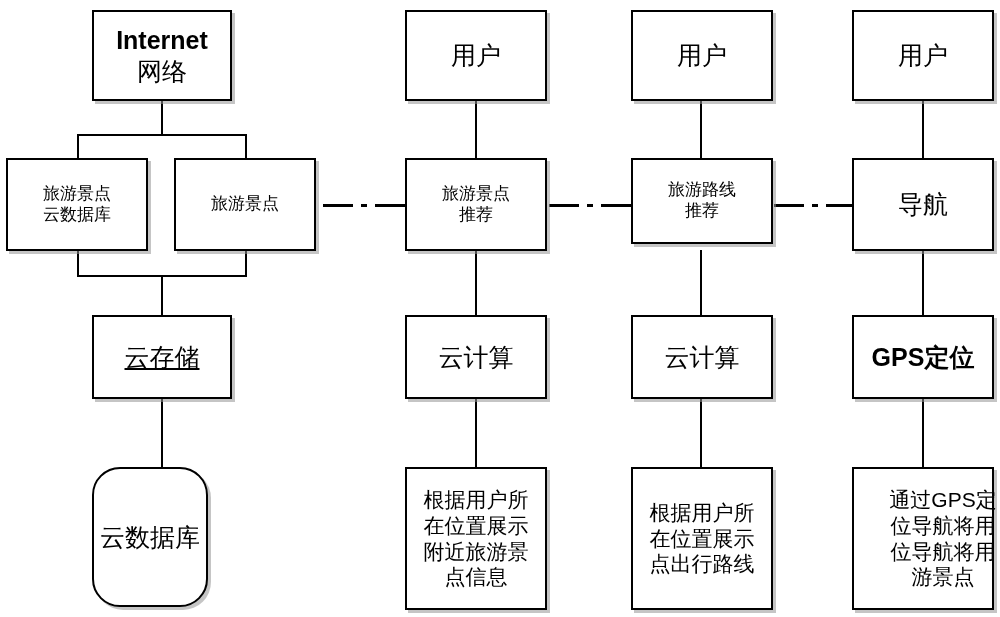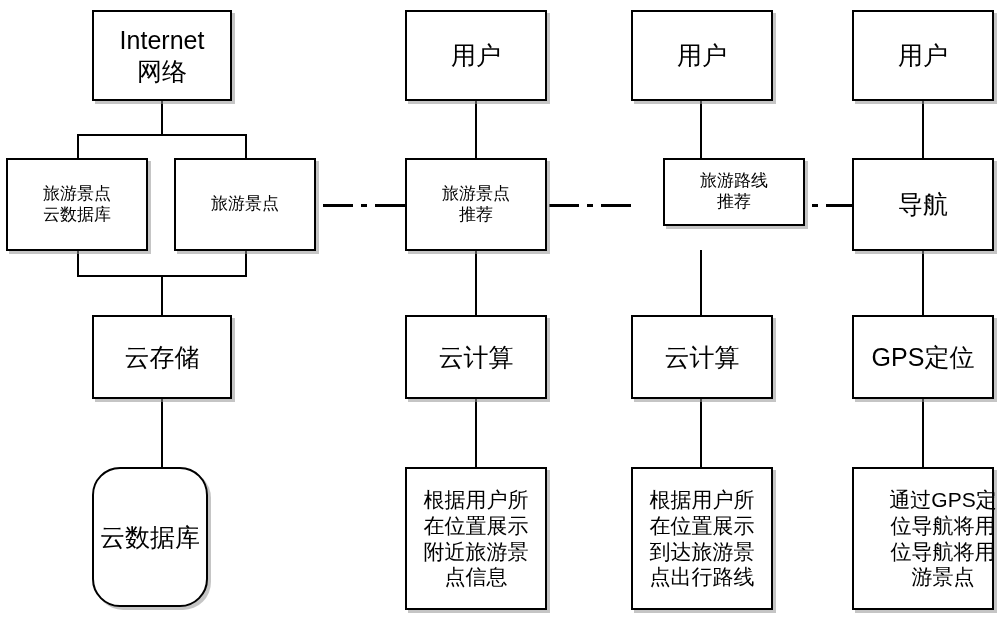--- a/index.html
+++ b/index.html
@@ -31,21 +31,21 @@
     color: #000000;
     line-height: 1.22;
   }
   .node .line {
     display: block;
     white-space: nowrap;
   }
   .big { font-size: 25px; }
   .mid { font-size: 17px; }
   .small { font-size: 21px; }
-  .bold { font-weight: normal; }
+  .bold { font-weight: bold; }
 
   .edge {
     position: absolute;
     background: #000000;
   }
   .edge.h { height: 2px; }
   .edge.v { width: 2px; }
   .dashdot-seg {
     position: absolute;
     height: 3px;
@@ -117,30 +117,30 @@
 
   <div class="node" style="left:174px; top:158px; width:142px; height:93px;">
     <span class="line mid">旅游景点</span>
   </div>
 
   <div class="node" style="left:405px; top:158px; width:142px; height:93px;">
     <span class="line mid">旅游景点</span>
     <span class="line mid">推荐</span>
   </div>
 
-  <div class="node" style="left:631px; top:158px; width:142px; height:68px;margin-left:32px;">
+  <div class="node" style="left:631px; top:158px; width:142px; height:86px;">
     <span class="line mid">旅游路线</span>
     <span class="line mid">推荐</span>
   </div>
 
   <div class="node" style="left:852px; top:158px; width:142px; height:93px;">
     <span class="line big">导航</span>
   </div>
 
-  <div class="node" style="left:92px; top:315px; width:140px; height:84px;">
+  <div class="node" style="left:92px; top:315px; width:140px; height:84px;text-decoration:underline;">
     <span class="line big">云存储</span>
   </div>
 
   <div class="node" style="left:405px; top:315px; width:142px; height:84px;">
     <span class="line big">云计算</span>
   </div>
 
   <div class="node" style="left:631px; top:315px; width:142px; height:84px;">
     <span class="line big">云计算</span>
   </div>
@@ -156,21 +156,20 @@
   <div class="node" style="left:405px; top:467px; width:142px; height:143px;">
     <span class="line small">根据用户所</span>
     <span class="line small">在位置展示</span>
     <span class="line small">附近旅游景</span>
     <span class="line small">点信息</span>
   </div>
 
   <div class="node" style="left:631px; top:467px; width:142px; height:143px;">
     <span class="line small">根据用户所</span>
     <span class="line small">在位置展示</span>
-    <span class="line small">到达旅游景</span>
     <span class="line small">点出行路线</span>
   </div>
 
   <div class="node" style="left:852px; top:467px; width:142px; height:143px;padding-left:40px;">
     <span class="line small">通过GPS定</span>
     <span class="line small">位导航将用</span>
     <span class="line small">位导航将用</span>
     <span class="line small">游景点</span>
   </div>
 

